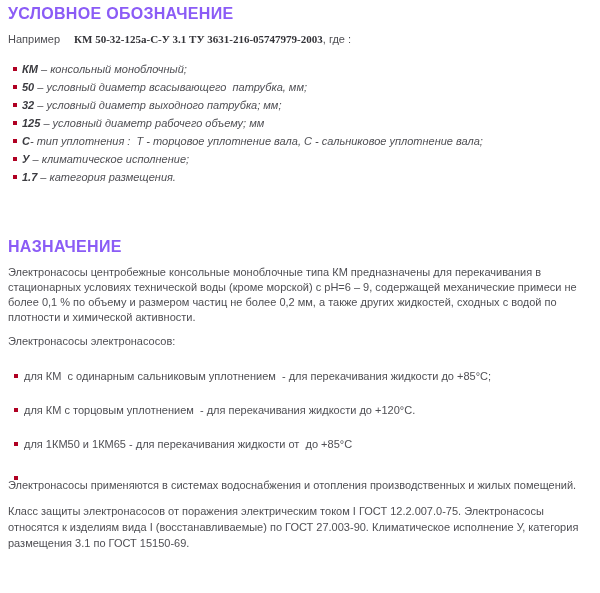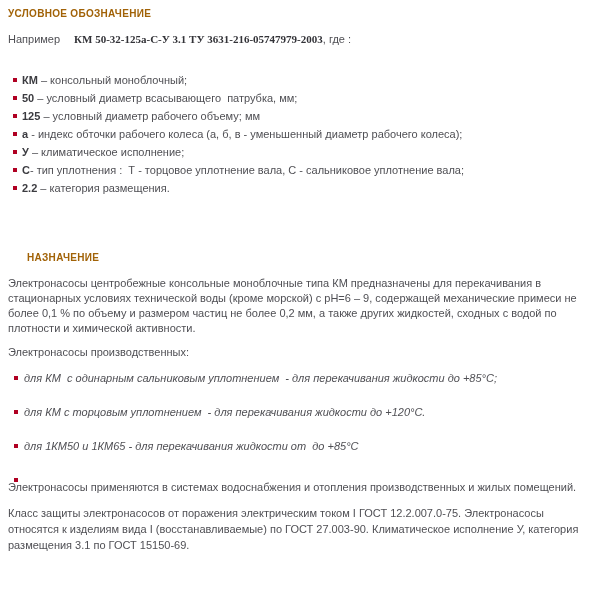--- a/index.html
+++ b/index.html
@@ -10,56 +10,56 @@
     background: #ffffff;
     font-family: "Liberation Sans", sans-serif;
     font-size: 11px;
     line-height: 15px;
     color: #4f4f54;
     overflow: hidden;
   }
   .page { padding: 5px 8px 0 8px; }
 
   .sec-title {
-    font-size: 10px;
+    font-size: 16px;
     line-height: 17px;
     font-weight: 700;
-    color: #a16207;
+    color: #8b5cf6;
     letter-spacing: 0.3px;
     margin: 0;
   }
 
   .example { margin: 10px 0 0 0; white-space: pre-wrap; }
   .example .code { font-weight: 700; color: #333338; margin-left: 14px; font-family: Liberation Serif, serif; }
 
   ul { list-style: none; margin: 0; padding: 0; }
 
-  .list1 { margin-top: 24px; }
+  .list1 { margin-top: 13px; font-style: italic; }
   .list1 li {
     position: relative;
     padding-left: 14px;
     line-height: 18px;
     white-space: pre-wrap;
   }
   .sq {
     position: absolute;
     left: 5px;
     top: 7px;
     width: 4px;
     height: 4px;
     background: #b00022;
   }
   .term { font-weight: 700; color: #3b3b40; }
 
-  .sec2-title { margin-top: 52px; margin-left: 19px; }
+  .sec2-title { margin-top: 52px; }
 
   .p1 { margin: 10px 0 0 0; white-space: pre-wrap; }
   .p2 { margin: 9px 0 0 0; }
 
-  .list2 { margin-top: 11px; font-style: italic; }
+  .list2 { margin-top: 20px; }
   .list2 li {
     position: relative;
     padding-left: 16px;
     line-height: 15px;
     margin-bottom: 19px;
     white-space: pre-wrap;
   }
   .list2 .sq { left: 6px; top: 5px; }
 
   .p3 { margin: 26px 0 8px 0; }
@@ -70,32 +70,32 @@
 
 <div class="page">
 
   <h1 class="sec-title">УСЛОВНОЕ ОБОЗНАЧЕНИЕ</h1>
 
   <p class="example"><span>Например</span><span class="code">КМ 50-32-125а-С-У 3.1 ТУ 3631-216-05747979-2003</span><span>, где :</span></p>
 
   <ul class="list1">
     <li><span class="sq"></span><span class="term">КМ</span><span> – консольный моноблочный;</span></li>
     <li><span class="sq"></span><span class="term">50</span><span> – условный диаметр всасывающего  патрубка, мм;</span></li>
+    <li><span class="sq"></span><span class="term">32</span><span> – условный диаметр выходного патрубка; мм;</span></li>
     <li><span class="sq"></span><span class="term">125</span><span> – условный диаметр рабочего объему; мм</span></li>
-    <li><span class="sq"></span><span class="term">а</span><span> - индекс обточки рабочего колеса (а, б, в - уменьшенный диаметр рабочего колеса);</span></li>
+    <li><span class="sq"></span><span class="term">С</span><span>- тип уплотнения :  Т - торцовое уплотнение вала, С - сальниковое уплотнение вала;</span></li>
     <li><span class="sq"></span><span class="term">У</span><span> – климатическое исполнение;</span></li>
-    <li><span class="sq"></span><span class="term">С</span><span>- тип уплотнения :  Т - торцовое уплотнение вала, С - сальниковое уплотнение вала;</span></li>
-    <li><span class="sq"></span><span class="term">2.2</span><span> – категория размещения.</span></li>
+    <li><span class="sq"></span><span class="term">1.7</span><span> – категория размещения.</span></li>
   </ul>
 
   <h1 class="sec-title sec2-title">НАЗНАЧЕНИЕ</h1>
 
   <p class="p1">Электронасосы центробежные консольные моноблочные типа КМ предназначены для перекачивания в стационарных условиях технической воды (кроме морской) с pH=6 – 9, содержащей механические примеси не более 0,1 % по объему и размером частиц не более 0,2 мм, а также других жидкостей, сходных с водой по плотности и химической активности.</p>
 
-  <p class="p2">Электронасосы производственных:</p>
+  <p class="p2">Электронасосы электронасосов:</p>
 
   <ul class="list2">
     <li><span class="sq"></span><span>для КМ  с одинарным сальниковым уплотнением  - для перекачивания жидкости до +85°С;</span></li>
     <li><span class="sq"></span><span>для КМ с торцовым уплотнением  - для перекачивания жидкости до +120°С.</span></li>
     <li><span class="sq"></span><span>для 1КМ50 и 1КМ65 - для перекачивания жидкости от  до +85°С</span></li>
     <li><span class="sq"></span></li>
   </ul>
 
   <p class="p3">Электронасосы применяются в системах водоснабжения и отопления производственных и жилых помещений.</p>
 

